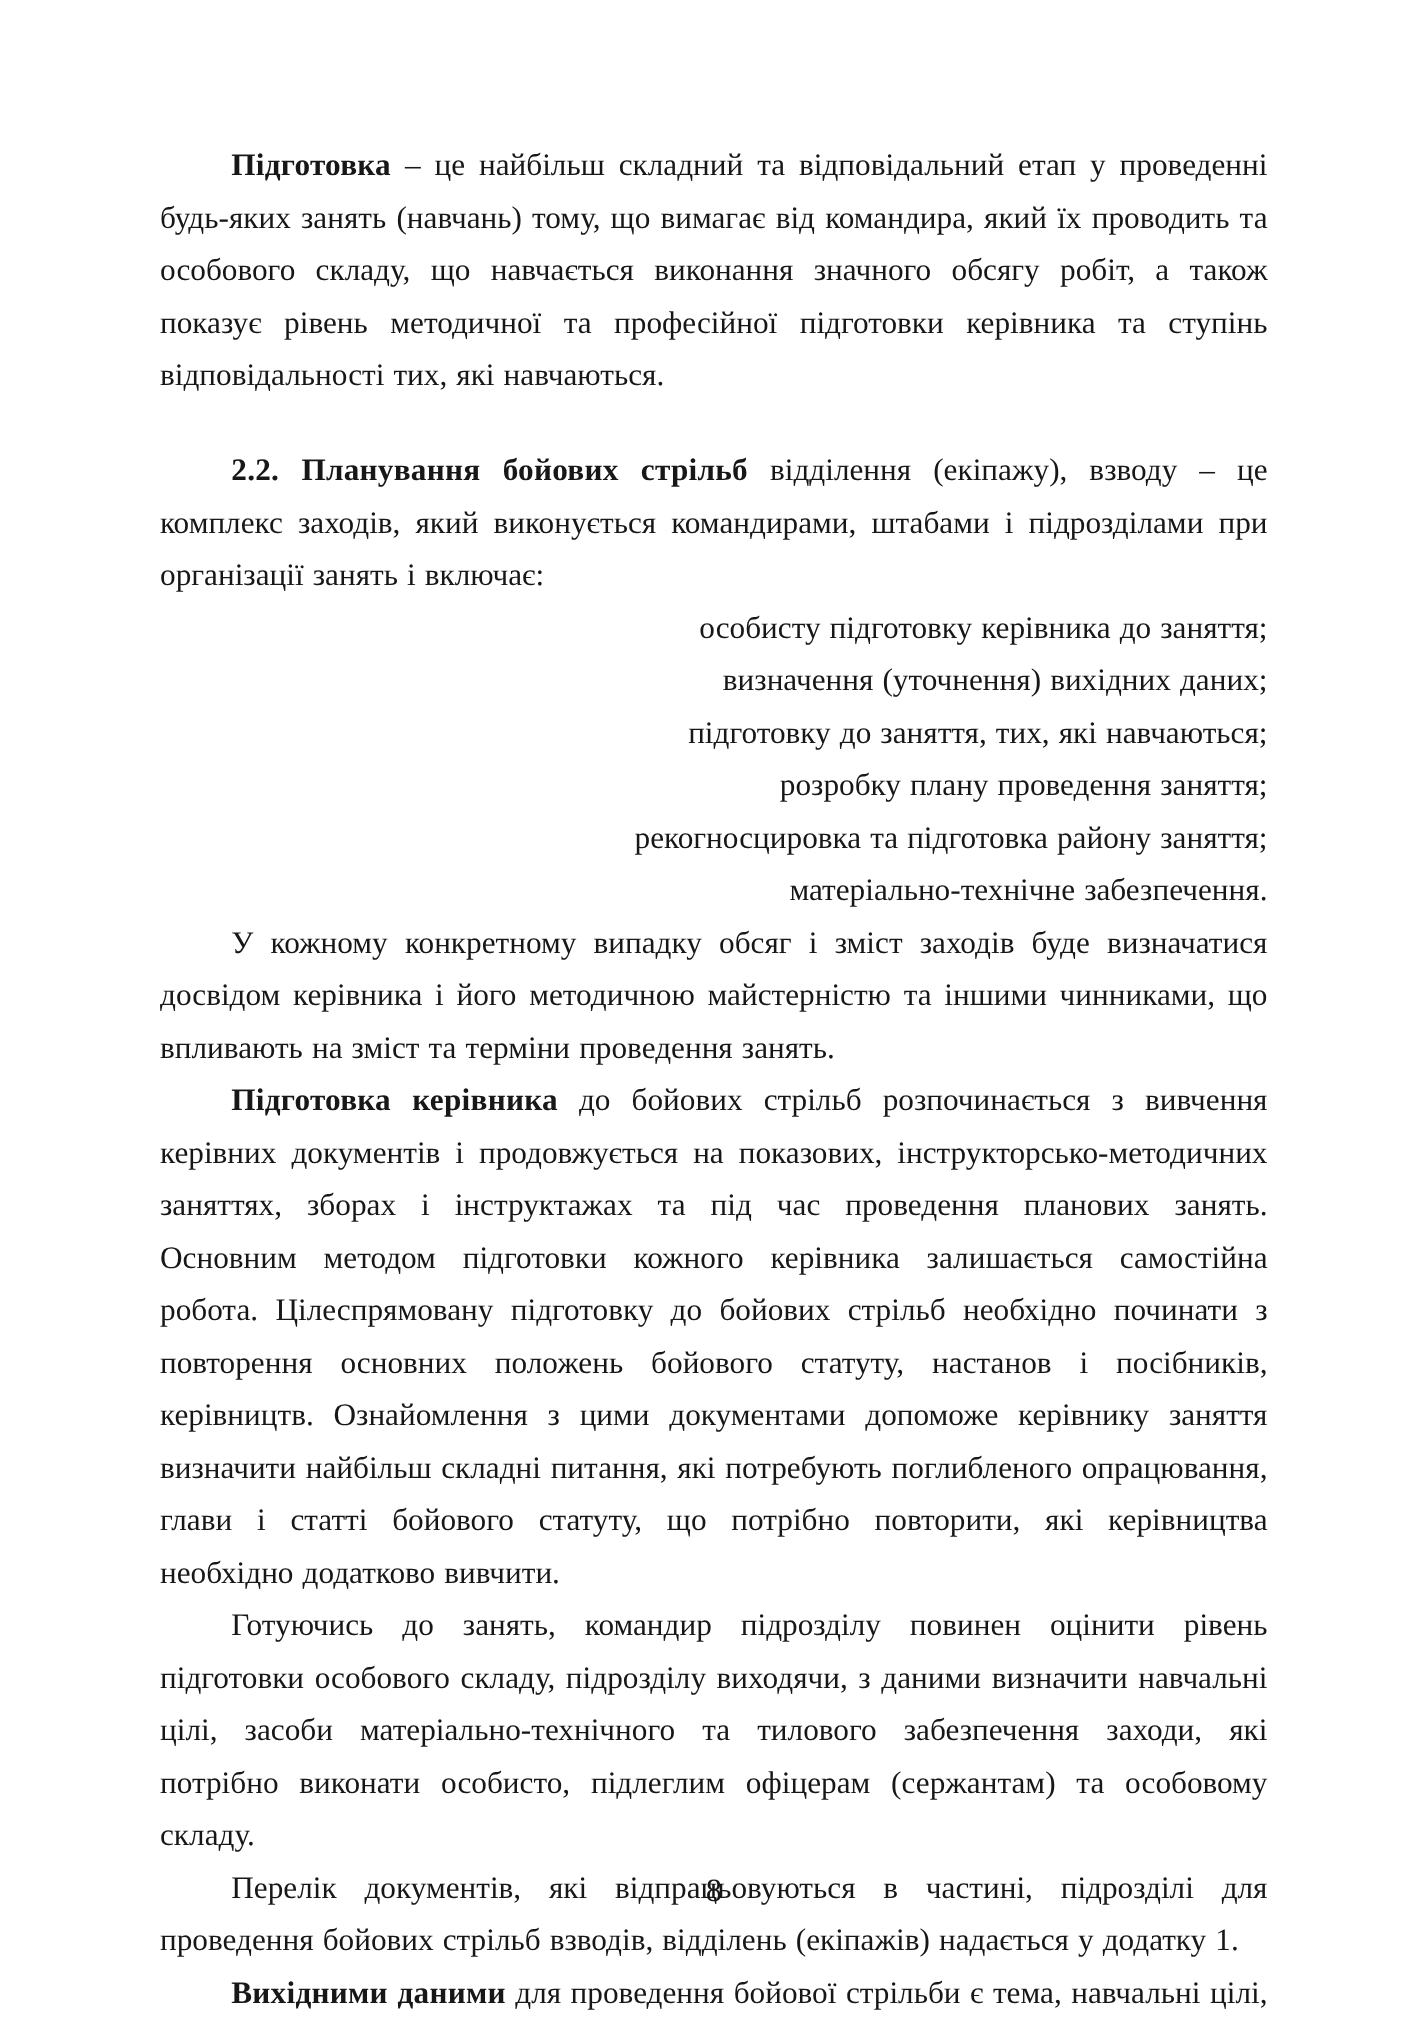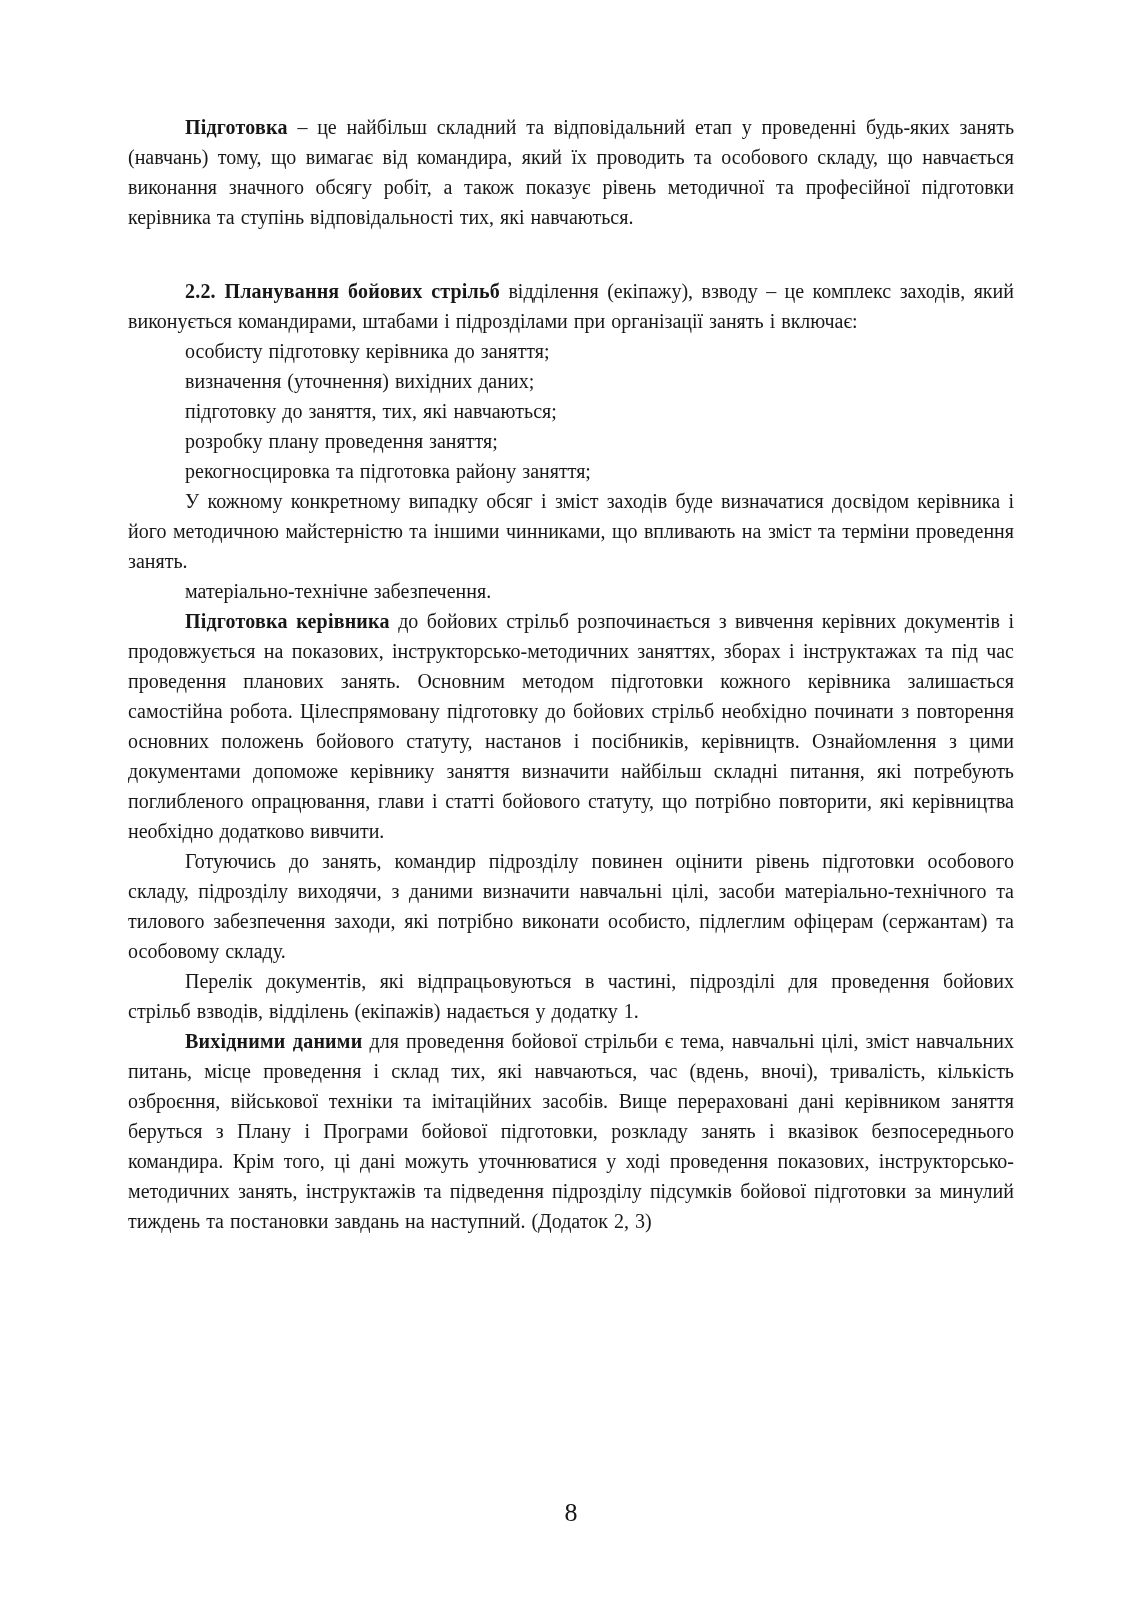--- a/index.html
+++ b/index.html
@@ -19,33 +19,33 @@
     background: #ffffff;
   }
   .text-block {
     position: absolute;
     left: 128px;
     top: 112px;
     width: 886px;
   }
   p.doc-par {
     font-family: "Liberation Serif", "DejaVu Serif", serif;
-    font-size: 20px;
-    line-height: 30px;
+    font-size: 25px;
+    line-height: 42px;
     color: #171717;
     margin: 0;
     text-align: justify;
     text-indent: 57px;
     word-spacing: 1px;
   }
   p.doc-par.list-line {
-    text-align: left;
+    text-align: right;
   }
   p.doc-par.space-before {
-    margin-top: 44px;
+    margin-top: 34px;
   }
   p.doc-par b {
     font-weight: bold;
     letter-spacing: 0.2px;
   }
   .page-number {
     position: absolute;
     top: 1498px;
     left: 0;
     width: 100%;
@@ -61,21 +61,21 @@
 
 <div class="page">
   <div class="text-block">
       <p class="doc-par"><b>Підготовка</b><span> – це найбільш складний та відповідальний етап у проведенні будь-яких занять (навчань) тому, що вимагає від командира, який їх проводить та особового складу, що навчається виконання значного обсягу робіт, а також показує рівень методичної та професійної підготовки керівника та ступінь відповідальності тих, які навчаються.</span></p>
       <p class="doc-par space-before"><b>2.2. Планування бойових стрільб</b><span> відділення (екіпажу), взводу – це комплекс заходів, який виконується командирами, штабами і підрозділами при організації занять і включає:</span></p>
       <p class="doc-par list-line"><span>особисту підготовку керівника до заняття;</span></p>
       <p class="doc-par list-line"><span>визначення (уточнення) вихідних даних;</span></p>
       <p class="doc-par list-line"><span>підготовку до заняття, тих, які навчаються;</span></p>
       <p class="doc-par list-line"><span>розробку плану проведення заняття;</span></p>
       <p class="doc-par list-line"><span>рекогносцировка та підготовка району заняття;</span></p>
+      <p class="doc-par list-line"><span>матеріально-технічне забезпечення.</span></p>
       <p class="doc-par"><span>У кожному конкретному випадку обсяг і зміст заходів буде визначатися досвідом керівника і його методичною майстерністю та іншими чинниками, що впливають на зміст та терміни проведення занять.</span></p>
-      <p class="doc-par list-line"><span>матеріально-технічне забезпечення.</span></p>
       <p class="doc-par"><b>Підготовка керівника</b><span> до бойових стрільб розпочинається з вивчення керівних документів і продовжується на показових, інструкторсько-методичних заняттях, зборах і інструктажах та під час проведення планових занять. Основним методом підготовки кожного керівника залишається самостійна робота. Цілеспрямовану підготовку до бойових стрільб необхідно починати з повторення основних положень бойового статуту, настанов і посібників, керівництв. Ознайомлення з цими документами допоможе керівнику заняття визначити найбільш складні питання, які потребують поглибленого опрацювання, глави і статті бойового статуту, що потрібно повторити, які керівництва необхідно додатково вивчити.</span></p>
       <p class="doc-par"><span>Готуючись до занять, командир підрозділу повинен оцінити рівень підготовки особового складу, підрозділу виходячи, з даними визначити навчальні цілі, засоби матеріально-технічного та тилового забезпечення заходи, які потрібно виконати особисто, підлеглим офіцерам (сержантам) та особовому складу.</span></p>
       <p class="doc-par"><span>Перелік документів, які відпрацьовуються в частині, підрозділі для проведення бойових стрільб взводів, відділень (екіпажів) надається у додатку 1.</span></p>
       <p class="doc-par"><b>Вихідними даними</b><span> для проведення бойової стрільби є тема, навчальні цілі, зміст навчальних питань, місце проведення і склад тих, які навчаються, час (вдень, вночі), тривалість, кількість озброєння, військової техніки та імітаційних засобів. Вище перераховані дані керівником заняття беруться з Плану і Програми бойової підготовки, розкладу занять і вказівок безпосереднього командира. Крім того, ці дані можуть уточнюватися у ході проведення показових, інструкторсько-методичних занять, інструктажів та підведення підрозділу підсумків бойової підготовки за минулий тиждень та постановки завдань на наступний. (Додаток 2, 3)</span></p>
     </div>
   <div class="page-number">8</div>
 </div>
 
 </body></html>

